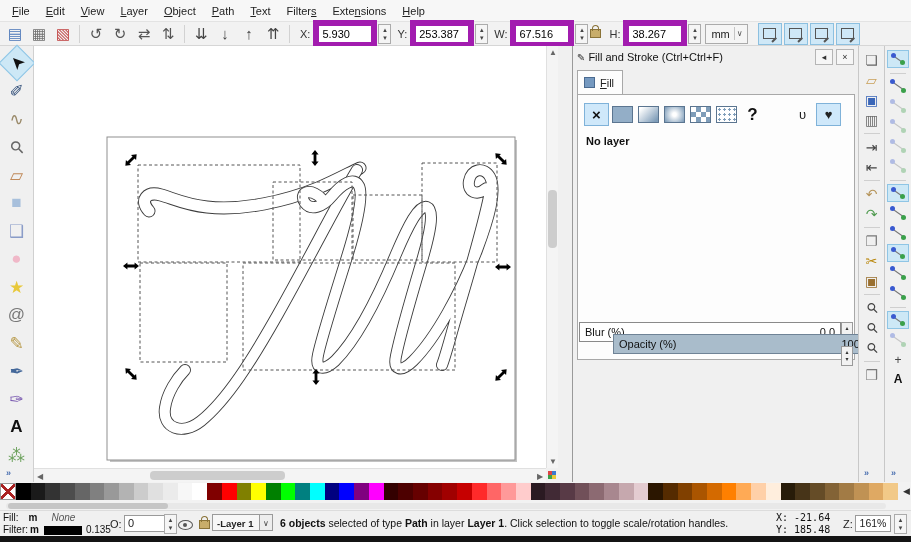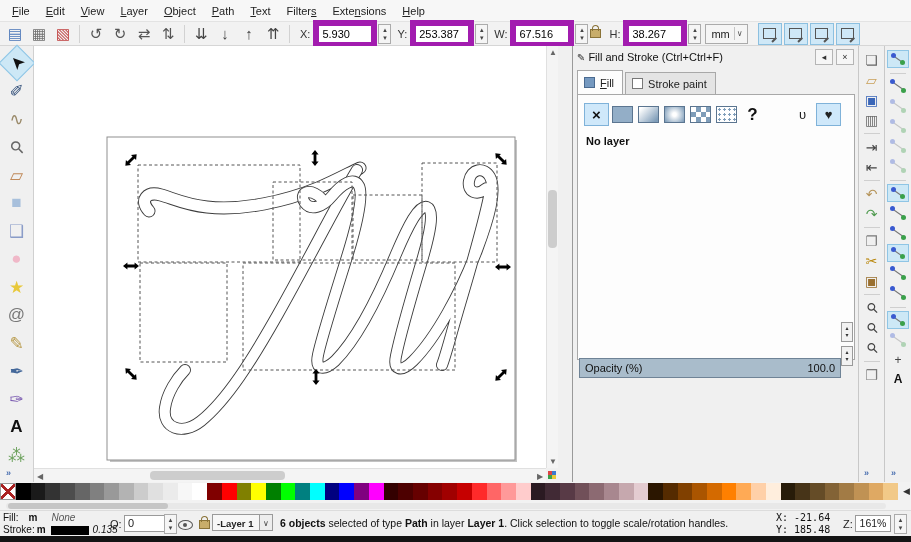--- a/index.html
+++ b/index.html
@@ -103,21 +103,21 @@
   #pal-arrow{position:absolute;right:1px;top:4px;font-size:9px;color:#333;}
   #pal-scroll{position:absolute;left:6px;top:21px;width:880px;height:6px;background:#e8e8e8;border-radius:3px;}
   #pal-thumb{position:absolute;left:2px;top:0;width:160px;height:6px;background:#c6c6c6;border-radius:3px;}
   
   #status{left:0;top:510px;width:911px;height:26px;background:#f0f0f0;border-top:1px solid #dcdcdc;}
   #fs-ind{position:absolute;left:3px;top:1px;font-size:10px;line-height:12px;color:#111;}
   .fsrow{display:flex;align-items:center;height:12px;}
   .fsm{font-weight:bold;margin-left:10px;}
   .fsnone{font-style:italic;color:#555;margin-left:14px;}
   #stk-sw{width:38px;height:9px;background:#000;margin-left:5px;}
-  #stk-w{margin-left:4px;font-style:italic;}
+  #stk-w{margin-left:4px;}
   #o-lab{position:absolute;left:110px;top:7px;}
   #o-box{position:absolute;left:124px;top:4px;width:34px;height:15px;border:1px solid #9a9a9a;background:#fff;padding:0 3px;font-size:11px;line-height:15px;}
   #o-spin{position:absolute;left:163px;top:3px;}
   #eye{position:absolute;left:178px;top:9px;width:13px;height:8px;border:1px solid #555;border-radius:50%;}
   #eye:after{content:"";position:absolute;left:4px;top:1.5px;width:4px;height:4px;border-radius:50%;background:#555;}
   #lock2{position:absolute;left:197px;top:9px;}
   #layerbox{position:absolute;left:212px;top:3px;width:48px;height:17px;border:1px solid #9a9a9a;background:#f7f7f7;
             font-size:9.5px;font-weight:bold;line-height:17px;padding-left:4px;box-sizing:border-box;}
   #layerchev{position:absolute;left:260px;top:3px;width:13px;height:17px;border:1px solid #9a9a9a;border-left:none;background:#ededed;
              font-size:8px;color:#444;text-align:center;line-height:17px;box-sizing:border-box;}
@@ -274,24 +274,20 @@
       <span style="font-size:10px;color:#333;">✎</span>
       <span id="panel-title">Fill and Stroke (Ctrl+Ctrl+F)</span>
       <span class="hdrbtn">◂</span>
       <span class="hdrbtn">×</span>
     </div>
     <div id="tabs">
         <div class="tab active">
           <span class="ticon ticon-fill"></span>
           <span><u>F</u>ill</span>
         </div>
-        <div class="tab">
-          <span class="ticon ticon-sp"></span>
-          <span>Stroke paint</span>
-        </div>
       </div>
     <div id="tabpage">
       <div id="fillstyles">
           <span class="fsbtn active">
             <span class="fsx">×</span>
           </span>
           <span class="fsbtn">
             <span class="swq sw-flat"></span>
           </span>
           <span class="fsbtn">
@@ -312,25 +308,29 @@
           <span style="width: 24px;"></span>
           <span class="fsbtn">
             <span class="fr">υ</span>
           </span>
           <span class="fsbtn active">
             <span class="fr">♥</span>
           </span>
         </div>
       <div id="nopaint">No layer</div>
     </div>
+    <div class="slider" style="top:276px;">
+      <span>Blur (%)</span>
+      <span>0.0</span>
+    </div>
     <span class="sspin" style="left:268px;top:276px;">
         <span>▴</span>
         <span>▾</span>
       </span>
-    <div class="slider filled" style="top:312px;">
+    <div class="slider filled" style="top:288px;margin-left:34px;">
       <span>Opacity (%)</span>
       <span>100.0</span>
     </div>
     <span class="sspin" style="left:268px;top:300px;">
         <span>▴</span>
         <span>▾</span>
       </span>
   </div>
 
   <div id="cmds" class="abs">
@@ -447,21 +447,21 @@
   </div>
 
   <div id="status" class="abs">
     <div id="fs-ind">
       <div class="fsrow">
         <span>Fill:</span>
         <span class="fsm">m</span>
         <span class="fsnone">None</span>
       </div>
       <div class="fsrow">
-        <span>Stroke:</span>
+        <span>Filter:</span>
         <span class="fsm" style="margin-left:2px;">m</span>
         <span id="stk-sw"></span>
         <span id="stk-w">0.135</span>
       </div>
     </div>
     <span id="o-lab">O:</span>
     <div id="o-box">0</div>
     <span class="spin" id="o-spin">
         <span>▴</span>
         <span>▾</span>

